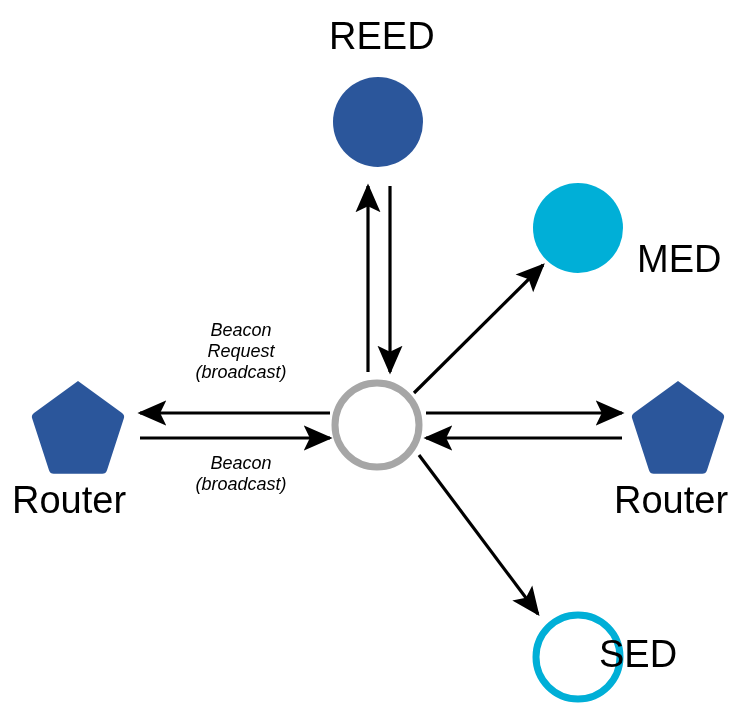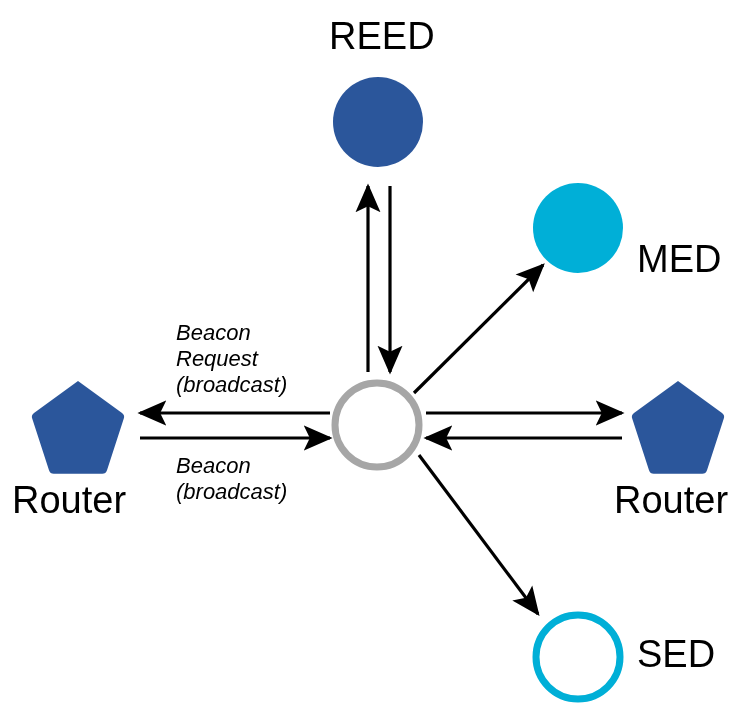--- a/index.html
+++ b/index.html
@@ -29,29 +29,29 @@
     font-size: 38px;
     color: #000000;
     line-height: 1;
     white-space: nowrap;
     letter-spacing: 0px;
   }
   .edge-label {
     position: absolute;
     font-family: "Liberation Sans", sans-serif;
     font-style: italic;
-    font-size: 22px;
+    font-size: 18px;
     color: #000000;
     line-height: 1.18;
-    text-align: left;
+    text-align: center;
     white-space: pre-line;
   }
   #label-reed   { left: 329px; top: 17px; }
   #label-med    { left: 637px; top: 206px; margin-top: 34px; }
-  #label-sed    { left: 637px; top: 635px; }
+  #label-sed    { left: 599px; top: 635px; }
   #label-router-left  { left: 12px;  top: 481px; }
   #label-router-right { left: 614px; top: 481px; }
   #label-beacon-request { left: 176px; top: 320px; width: 130px; }
   #label-beacon         { left: 176px; top: 453px; width: 130px; }
 </style>
 </head>
 <body>
 
 <div id="canvas">
 

